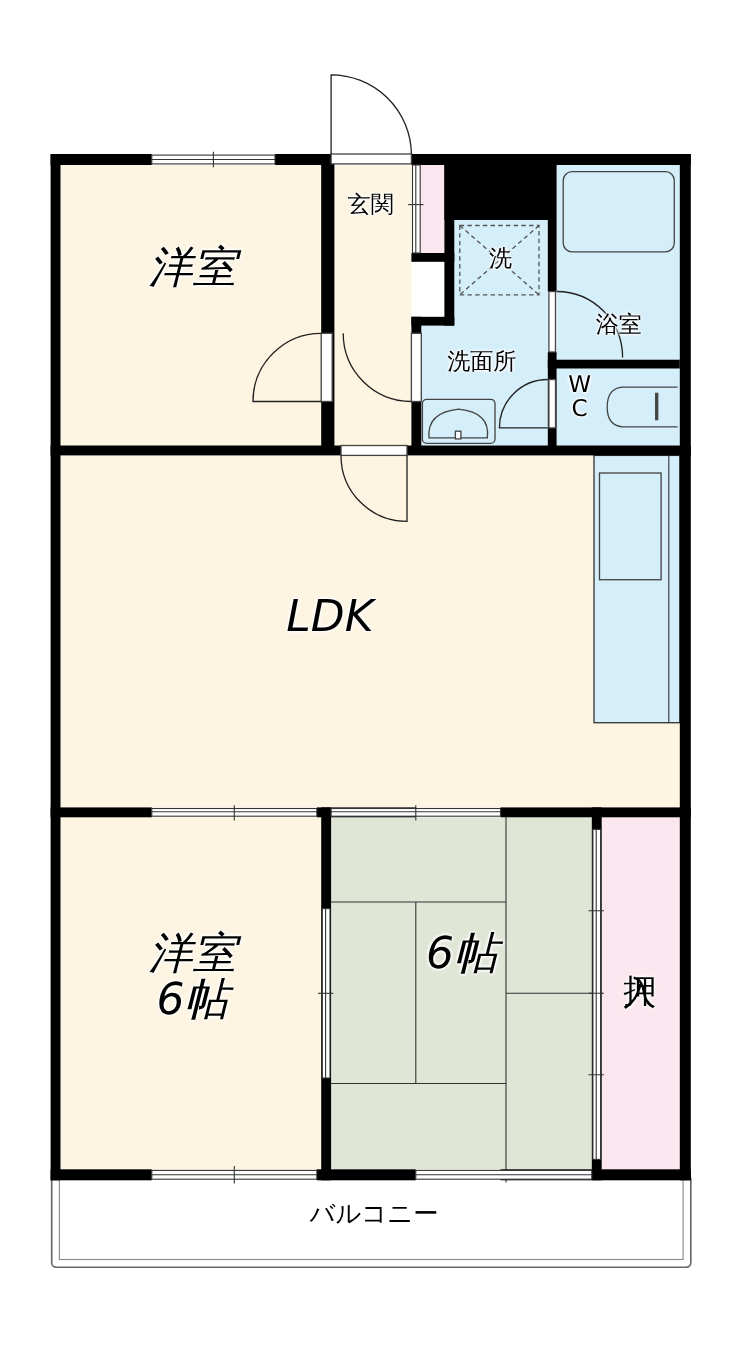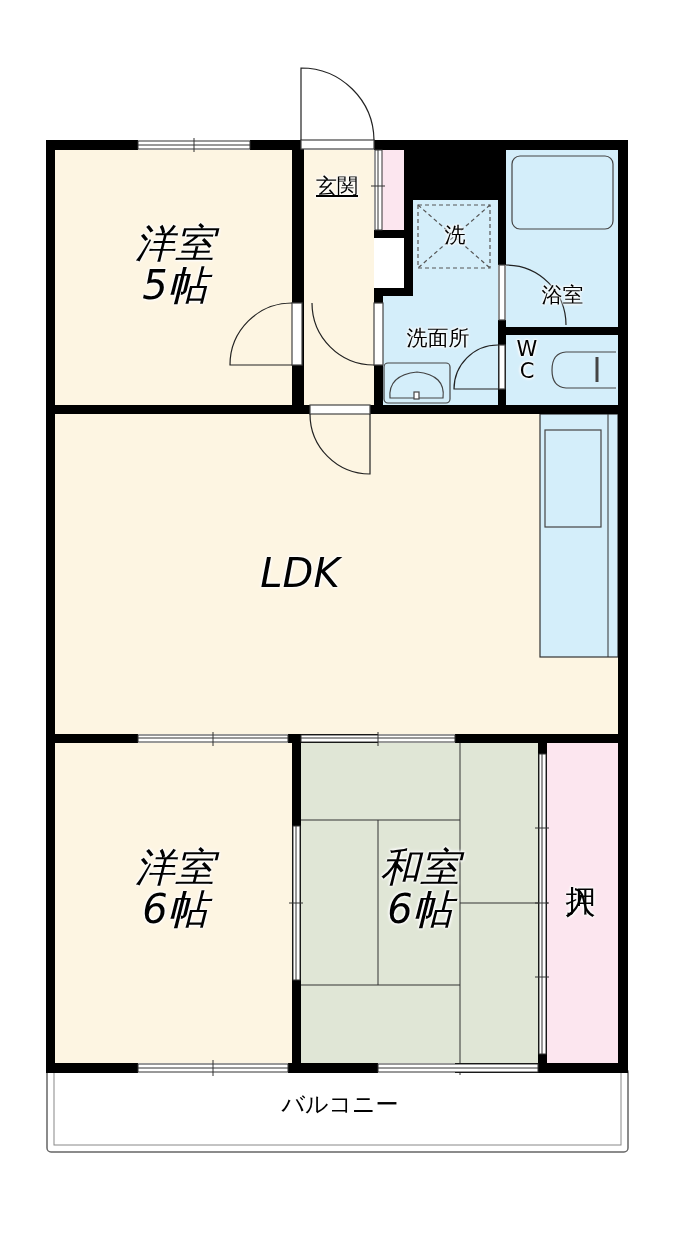--- a/index.html
+++ b/index.html
@@ -142,45 +142,43 @@
     <rect x="499" y="265" width="6" height="55" fill="#fff" stroke="#444"></rect>
     <path d="M506,265 A60,60 0 0 1 566,325"></path>
 
     <rect x="499" y="345" width="6" height="44" fill="#fff" stroke="#444"></rect>
     <path d="M498,345 A44,44 0 0 0 454,389 L498,389"></path>
   </g>
 </svg>
 
 <div class="lbl big" style="left:95px; top:222px; width:160px;">
   <div>洋室</div>
-  <div>5帖</div>
 </div>
 
-<div class="lbl small" style="left:302px; top:175px; width:70px;text-decoration:underline;">玄関</div>
+<div class="lbl small" style="left:302px; top:175px; width:70px;">玄関</div>
 
 <div class="lbl small" style="left:430px; top:224px; width:50px;">洗</div>
 
 <div class="lbl small" style="left:520px; top:284px; width:85px;">浴室</div>
 
-<div class="lbl small" style="left:383px; top:327px; width:110px;">洗面所</div>
+<div class="lbl small" style="left:383px; top:317px; width:110px;">洗面所</div>
 
 <div class="lbl small" style="left:512px; top:338px; width:30px;">
   <div>W</div>
   <div>C</div>
 </div>
 
-<div class="lbl big" style="left:190px; top:552px; width:220px;">
+<div class="lbl big" style="left:190px; top:540px; width:220px;">
   <div>LDK</div>
 </div>
 
 <div class="lbl big" style="left:95px; top:846px; width:160px;">
   <div>洋室</div>
   <div>6帖</div>
 </div>
 
 <div class="lbl big" style="left:340px; top:846px; width:160px;">
-  <div>和室</div>
   <div>6帖</div>
 </div>
 
 <div class="lbl vert" style="left:565px; top:862px; font-size:30px;">押入</div>
 
 <div class="lbl" style="left:180px; top:1092px; width:320px; font-size:23px;">バルコニー</div>
 
 </body></html>

